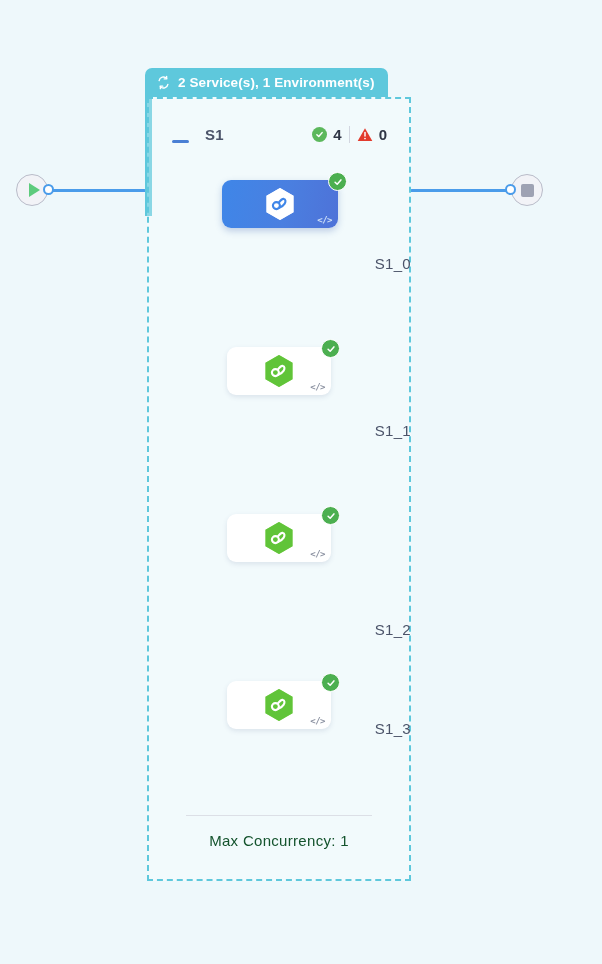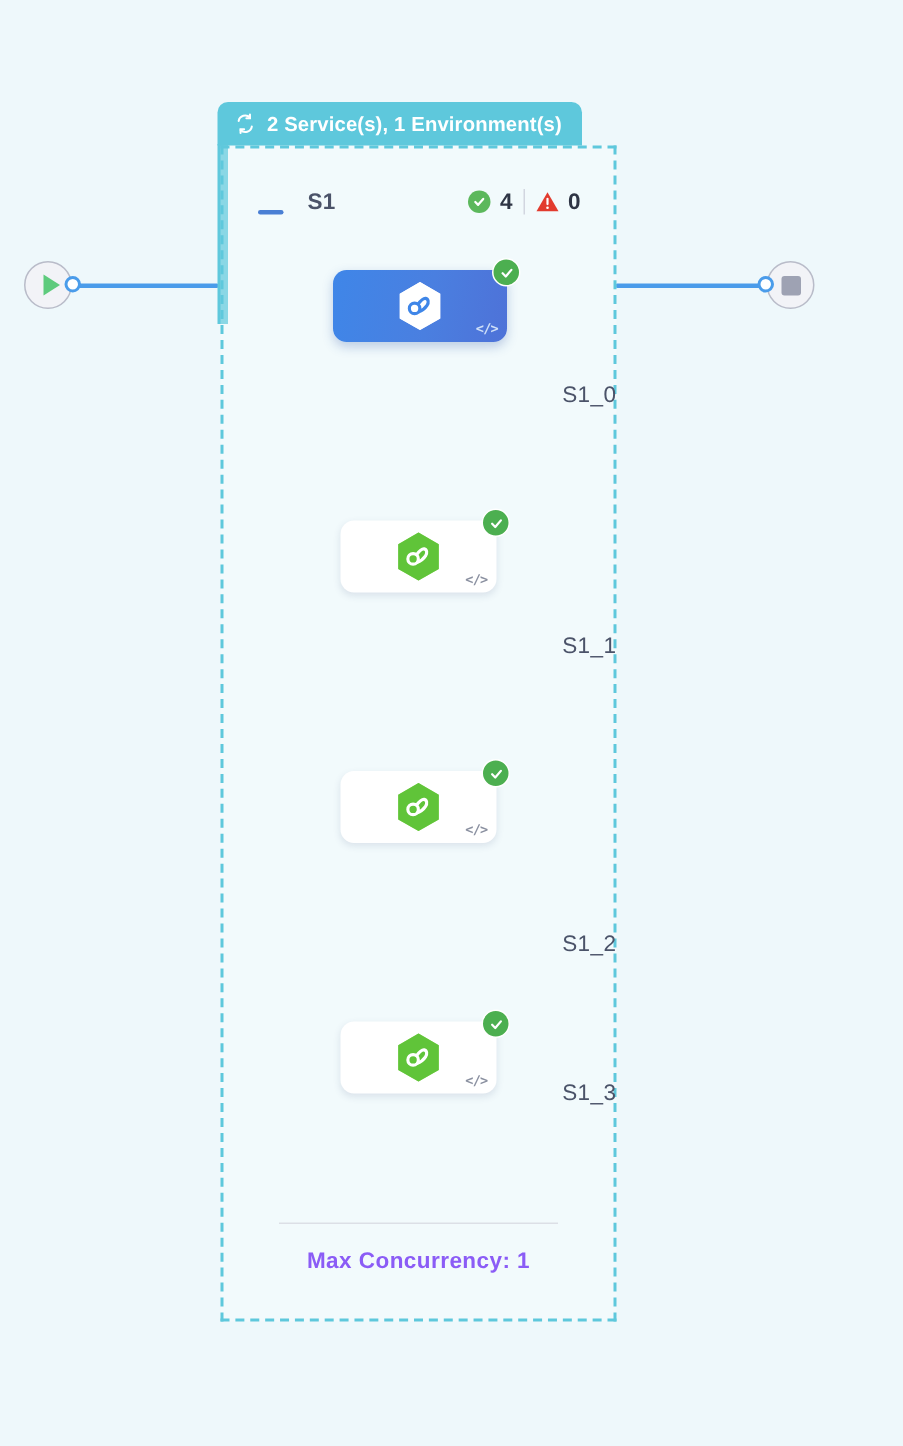--- a/index.html
+++ b/index.html
@@ -251,22 +251,22 @@
     height: 1px;
     background: #dcdfe6;
   }
   .group-footer {
     position: absolute;
     left: 147px;
     top: 832px;
     width: 264px;
     text-align: center;
     font-size: 15px;
-    font-weight: bold;
-    color: #8b5cf6;
+    font-weight: normal;
+    color: #14532d;
     letter-spacing: 0.3px;
   }
 </style>
 </head>
 <body>
 
 <div id="canvas">
 
   <div class="edge edge-left"></div>
   <div class="edge edge-right"></div>

